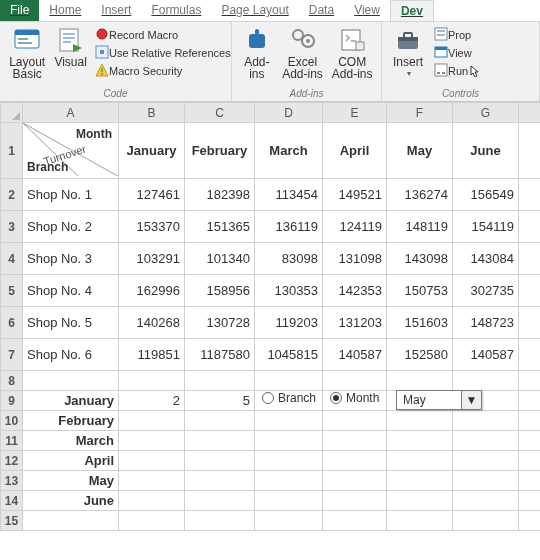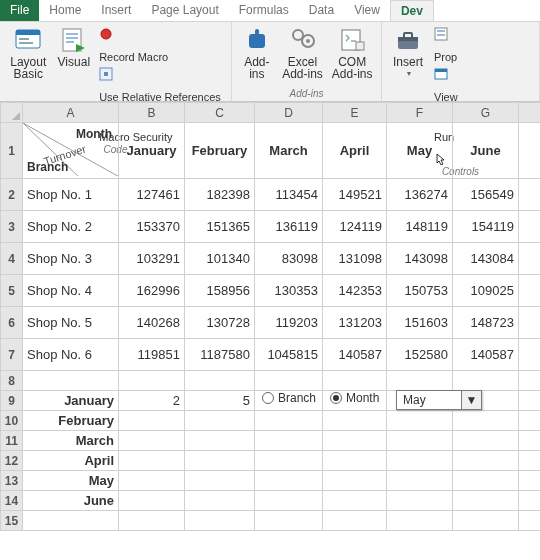--- a/index.html
+++ b/index.html
@@ -13,20 +13,21 @@
     overflow: hidden;
     color: #333;
   }
   
   .tabbar {
     display: flex;
     height: 22px;
     background: #fff;
     border-bottom: 1px solid #d4d4d4;
     user-select: none;
+    text-decoration: underline;
   }
   .tab {
     padding: 3px 10px 0 10px;
     color: #737373;
     cursor: pointer;
   }
   .tab.file {
     background: #217346;
     color: #fff;
   }
@@ -67,24 +68,23 @@
     width: 50px;
     padding-top: 2px;
     cursor: pointer;
     text-align: center;
     line-height: 12px;
   }
   .bigbtn .ico { width: 28px; height: 28px; margin-bottom: 2px; display:flex; align-items:center; justify-content:center;}
   .bigbtn.disabled { opacity: .45; }
   .smallrows { display:flex; flex-direction:column; gap:2px; padding-top:2px; }
   .smallbtn {
-    display: flex; align-items: flex-start; gap:10px;
+    display: flex; align-items: flex-end; gap:0;
     padding: 1px 4px; cursor: pointer; white-space: nowrap;
     font-size: 11px;
-    flex-direction: column;
   }
   .smallbtn .sico { width:14px; height:14px; display:flex; align-items:center; justify-content:center; }
   svg { display:block; }
   .dd-tri { font-size:7px; color:#666; margin-left:2px;}
   
   .sheet { position: relative; }
   table.grid {
     border-collapse: collapse;
     table-layout: fixed;
     width: 540px;
@@ -164,22 +164,22 @@
     margin-left:auto;
   }
 </style>
 </head>
 <body>
 
 <div class="tabbar">
   <div class="tab file">File</div>
   <div class="tab">Home</div>
   <div class="tab">Insert</div>
+  <div class="tab">Formulas</div>
   <div class="tab">Page Layout</div>
-  <div class="tab">Formulas</div>
   <div class="tab">Data</div>
   <div class="tab">View</div>
   <div class="tab active">Dev</div>
 </div>
 
 <div class="ribbon">
 
   <div class="group" style="width:232px">
     <div class="group-body">
       <div class="bigbtn">
@@ -411,21 +411,21 @@
           <td></td>
         </tr>
         <tr style="height: 32px;">
           <th class="rowhdr">5</th>
           <td class="left">Shop No. 4</td>
           <td>162996</td>
           <td>158956</td>
           <td>130353</td>
           <td>142353</td>
           <td>150753</td>
-          <td>109025</td>
+          <td>302735</td>
           <td></td>
         </tr>
         <tr style="height: 32px;">
           <th class="rowhdr">6</th>
           <td class="left">Shop No. 5</td>
           <td>140268</td>
           <td>130728</td>
           <td>119203</td>
           <td>131203</td>
           <td>151603</td>

